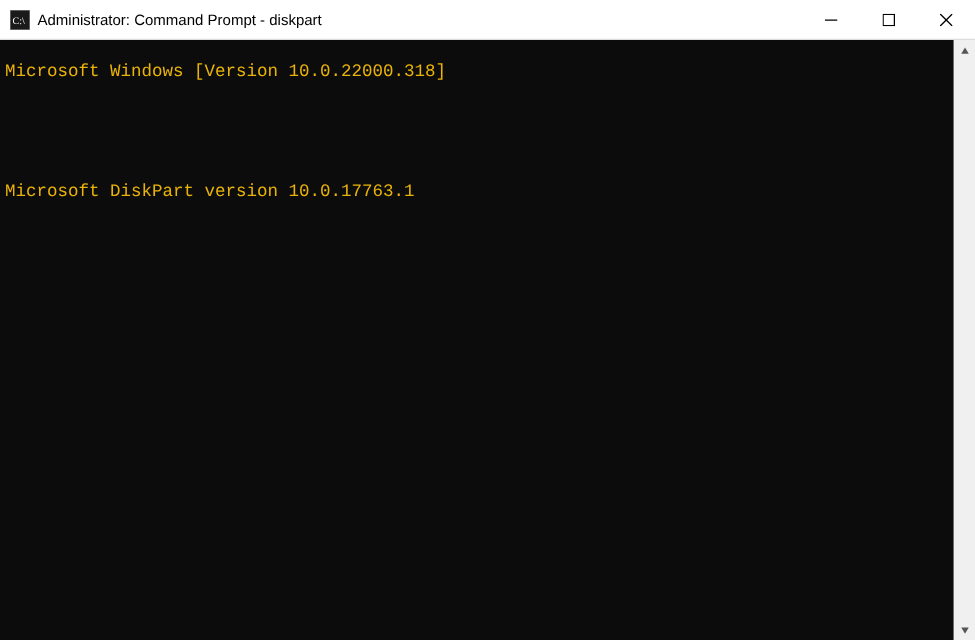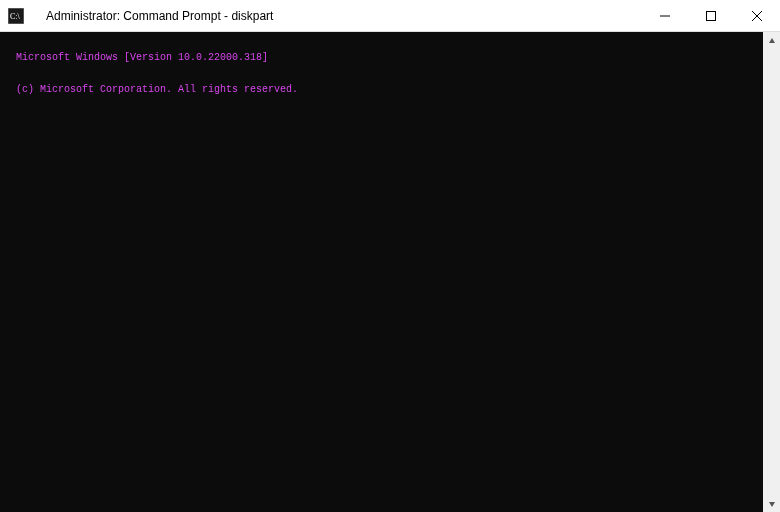--- a/index.html
+++ b/index.html
@@ -23,21 +23,20 @@
       margin: 0 6px 0 8px;
       display: flex;
       align-items: center;
       justify-content: center;
     }
     .titlebar-icon svg { width: 16px; height: 16px; }
     .titlebar-title {
       font-size: 12px;
       color: #000;
       flex: 0 0 auto;
-      margin-left: 16px;
     }
     .titlebar-spacer { flex: 1; }
     .win-controls {
       display: flex;
       height: 100%;
     }
     .win-btn {
       width: 46px;
       height: 100%;
       display: flex;
@@ -48,25 +47,25 @@
     .win-btn svg { width: 10px; height: 10px; }
     .terminal-area {
       position: relative;
       width: 100%;
       height: calc(100% - 32px);
       background: #0c0c0c;
       display: flex;
     }
     .terminal {
       flex: 1;
-      padding: 2px 16px;
+      padding: 2px 4px;
       font-family: Consolas, "Courier New", monospace;
-      font-size: 10px;
+      font-size: 14px;
       line-height: 16px;
-      color: #d946ef;
+      color: #eab308;
       white-space: pre;
       overflow: hidden;
     }
     .terminal .line { display: block; }
     .terminal .blank { display: block; height: 16px; }
     .scrollbar {
       width: 17px;
       background: #f0f0f0;
       display: flex;
       flex-direction: column;
@@ -115,23 +114,23 @@
         <line x1="0" y1="0" x2="10" y2="10" stroke="#000" stroke-width="1"></line>
         <line x1="10" y1="0" x2="0" y2="10" stroke="#000" stroke-width="1"></line>
       </svg>
     </div>
   </div>
 </div>
 
 <div class="terminal-area">
   <div class="terminal">
 <span class="line">Microsoft Windows [Version 10.0.22000.318]</span>
-<span class="line">(c) Microsoft Corporation. All rights reserved.</span>
 <span class="blank"></span>
 <span class="blank"></span>
+<span class="line">Microsoft DiskPart version 10.0.17763.1</span>
 <span class="blank"></span>
 <span class="blank"></span>
   </div>
   <div class="scrollbar">
     <div class="scroll-btn">
       <svg viewBox="0 0 8 8">
           <polygon points="4,1 7,6 1,6"></polygon>
         </svg>
     </div>
     <div class="scroll-track"></div>

